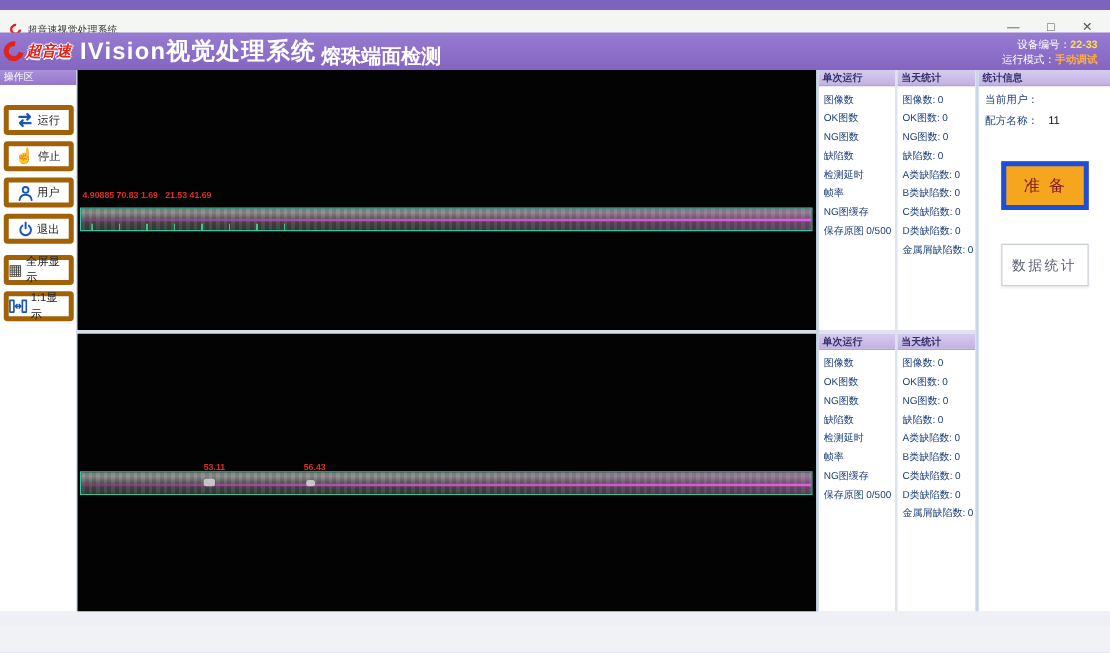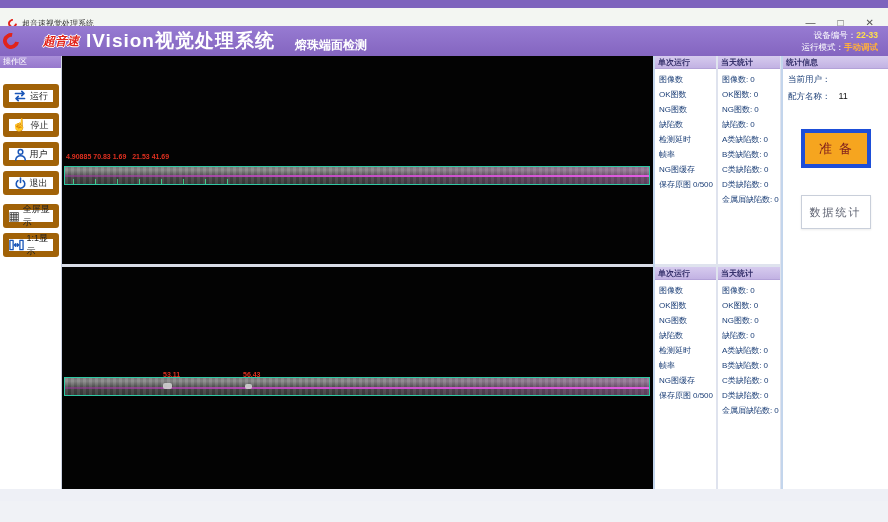--- a/index.html
+++ b/index.html
@@ -11,43 +11,43 @@
   .titlebar { position:absolute; top:8px; left:0; right:0; height:18px; background:#f3f6f2;
               display:flex; align-items:center; padding:15px 8px; font-size:8px; color:#333; }
   .tb-icon { width:9px; height:9px; border:2.5px solid #e2231a; border-radius:50%;
              border-right-color:transparent; transform:rotate(-40deg); margin-right:5px; }
   .win-controls { margin-left:auto; display:flex; gap:22px; color:#555; font-size:10px; padding-right:6px; }
   .win-controls span { cursor:default; line-height:16px; }
 
   
   .header { position:absolute; top:26px; left:0; right:0; height:30px;
             background:linear-gradient(#977bd2,#8465c0); display:flex; align-items:center; color:#fff; }
-  .logo { display:flex; align-items:flex-start; margin-left:3px;gap:22px; }
+  .logo { display:flex; align-items:flex-start; margin-left:3px; }
   .logo-swoosh { width:16px; height:16px; border:4px solid #e2231a; border-radius:50%;
                  border-right-color:transparent; transform:rotate(-35deg); }
   .logo-text { font-size:12px; font-weight:bold; font-style:italic; color:#e2231a; margin-left:2px;
                text-shadow:-1px 0 #fff, 1px 0 #fff, 0 -1px #fff, 0 1px #fff; }
   .app-title { font-size:19px; font-weight:bold; margin-left:7px; letter-spacing:1px; }
-  .subtitle { font-size:12px; font-weight:bold; margin-left:20px; margin-top:8px; }
+  .subtitle { font-size:16px; font-weight:bold; margin-left:4px; margin-top:8px; }
   .menu { display:flex; gap:19px; font-size:9px; margin-left:32px; margin-top:14px; list-style:none; }
   .menu li { cursor:default; }
   .hdr-info { margin-left:auto; margin-right:10px; font-size:8.5px; line-height:12.5px; text-align:right; }
   .hdr-info .lbl { color:#fff; }
   .val-yellow { color:#ffe14a; font-weight:bold; }
   .val-orange { color:#ffaf3c; font-weight:bold; }
 
   
   .main { position:absolute; top:56px; left:0; right:0; bottom:33px; background:#dfe3ee; }
 
   
   .sidebar { position:absolute; left:0; top:0; bottom:0; width:62px; background:#fff; border-right:1px solid #ccd3e2; }
   .sidebar-header { height:12px; background:linear-gradient(#a98fd9,#9678cc); color:#fff; font-size:8px;
                     line-height:12px; padding-left:3px; }
   .side-btn { width:56px; height:24px; margin:5px auto 0; display:flex; align-items:center; justify-content:center;
-              gap:3px; background:#fff; border:6px solid #a16207; border-radius:3px; font-size:9px; color:#222; cursor:default; }
+              gap:3px; background:#fff; border:4px solid #a16207; border-radius:3px; font-size:9px; color:#222; cursor:default; }
   .side-btn.first { margin-top:16px; }
   .side-btn.grp { margin-top:9px; }
   .side-btn .ig { color:#1a56b8; font-size:12px; line-height:12px; }
   .side-btn svg { display:block; }
 
   
   .viewport { position:absolute; left:62px; top:0; bottom:0; width:592px; background:#d9dde8; }
   .cam { position:absolute; left:0; right:1px; background:#030303; overflow:hidden; }
   .cam-top { top:0; height:208px; }
   .cam-bottom { top:211px; bottom:0; }

